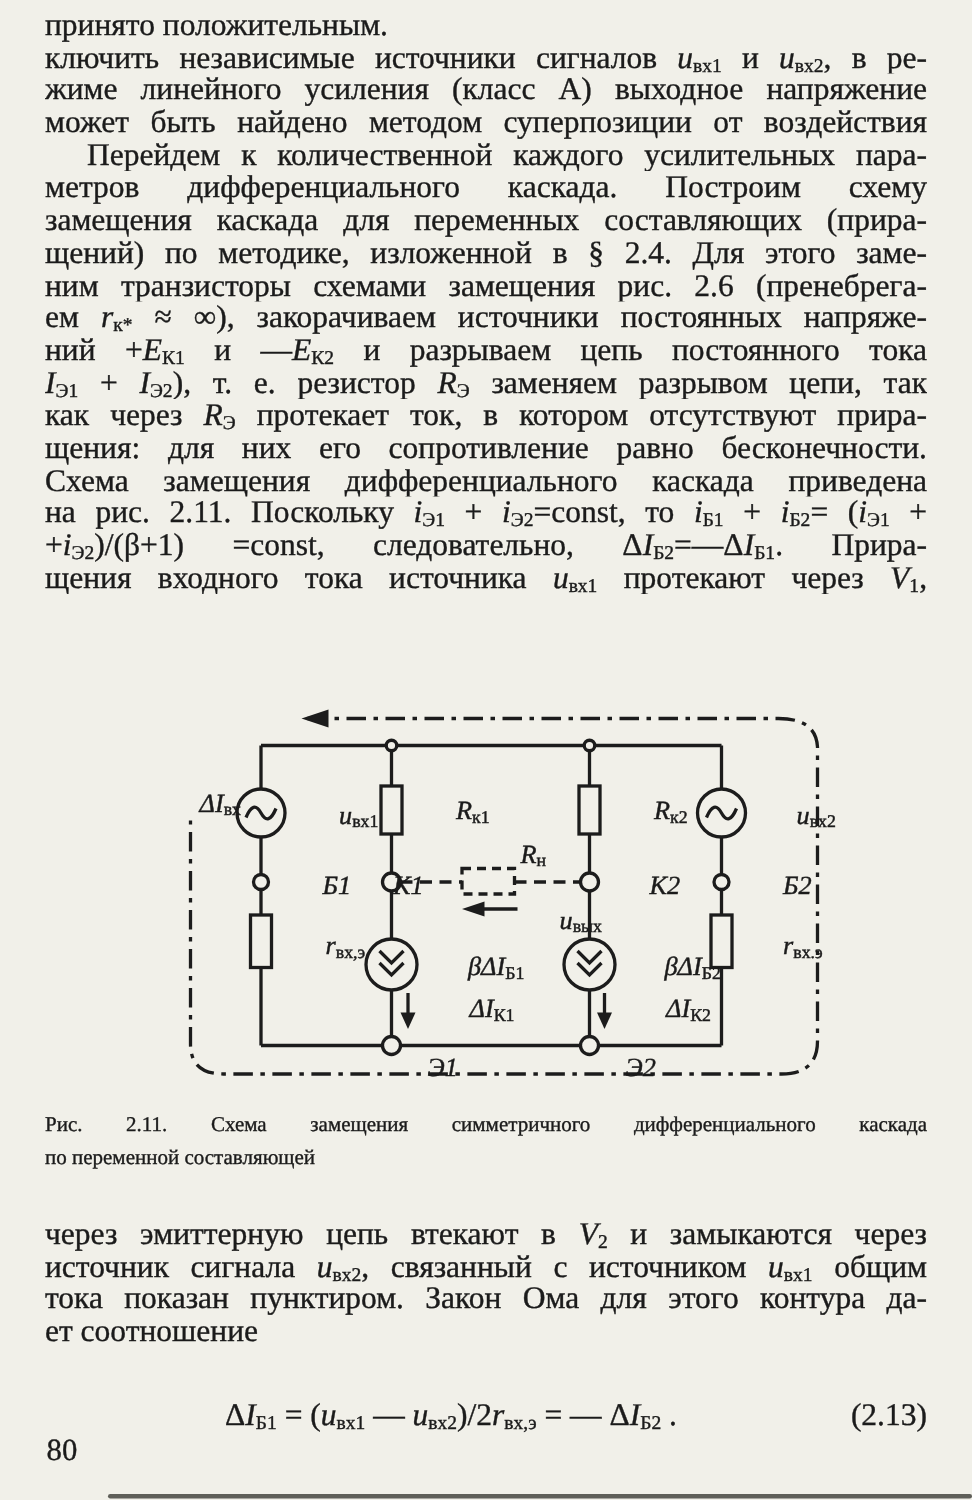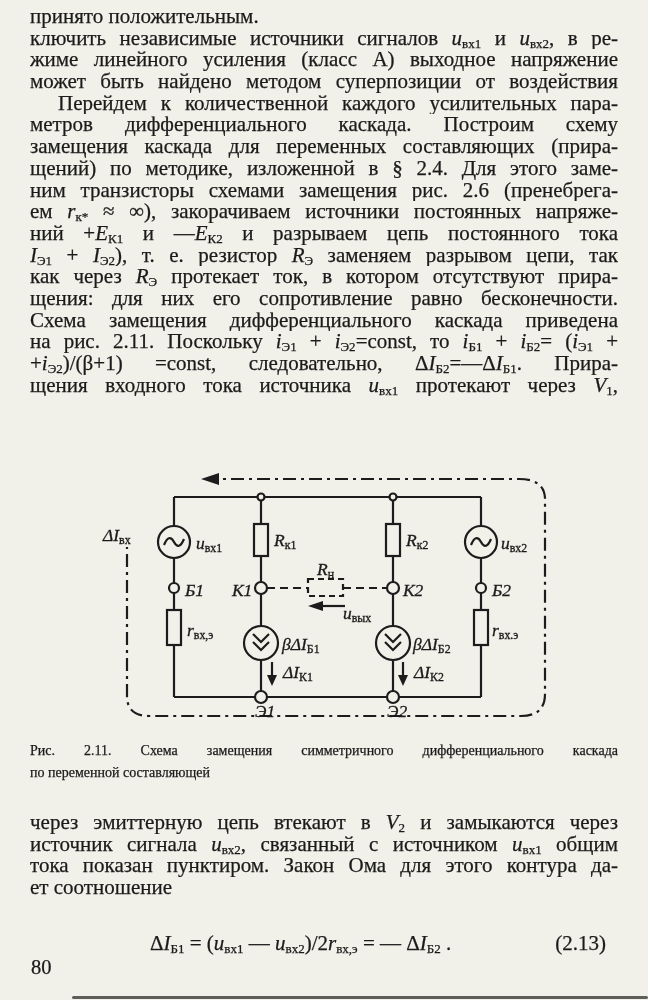--- a/index.html
+++ b/index.html
@@ -14,27 +14,27 @@
   .tline.nojust{text-align:left;}
   .tline.nojust::after{width:0;}
   .tline.ind{text-indent:28px;}
   sub{font-size:.62em;line-height:0;vertical-align:-0.22em;letter-spacing:0;}
   i{font-style:italic;}
   .caption .tline{font-size:14px;height:21.5px;line-height:21.5px;}
   
   #figure{position:absolute;left:95px;top:472px;width:465px;height:268px;}
   #figure svg{position:absolute;left:0;top:0;}
   .flabel{position:absolute;font:italic 17.5px "Liberation Serif","DejaVu Serif",serif;
-          white-space:nowrap;-webkit-text-stroke:0.3px #1b1b1b;}
+          white-space:nowrap;margin-left:30px;-webkit-text-stroke:0.3px #1b1b1b;}
   .flabel sub{font-size:.68em;font-style:normal;}
   
   #equation{position:absolute;left:30px;top:929px;width:588px;height:30px;
             font-size:21px;line-height:28px;}
   #eq-main{position:absolute;left:120px;top:0;white-space:nowrap;}
-  #eq-num{position:absolute;right:12px;top:0;}
+  #eq-num{position:absolute;right:0;top:0;}
   #page-number{position:absolute;left:31px;top:956px;font-size:20.5px;}
   #scan-edge{position:absolute;left:72px;right:0;bottom:1px;height:3px;
              background:#45453f;border-radius:2px;opacity:.85;}
 </style>
 </head>
 <body>
 
 <div class="textblock" id="body-text" style="top:6px">
 
     <div class="tline nojust">принято положительным.</div>

